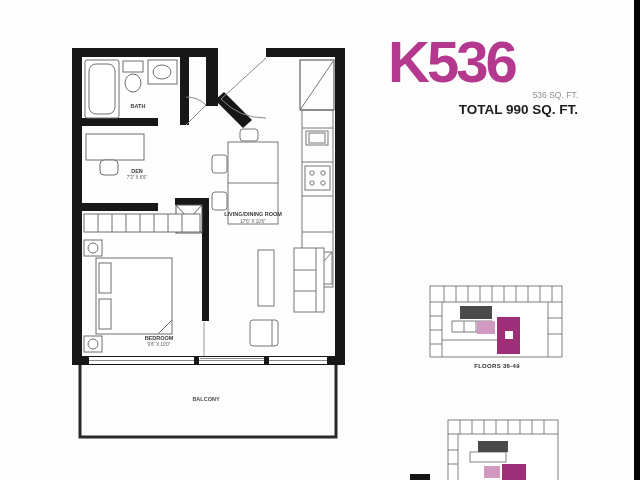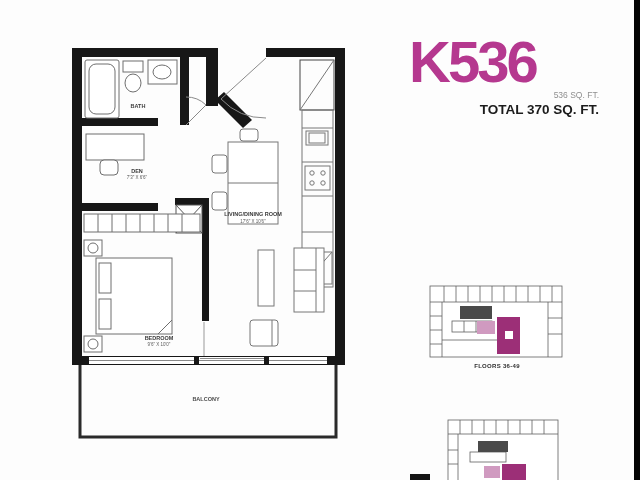--- a/index.html
+++ b/index.html
@@ -3,21 +3,21 @@
 <meta charset="utf-8">
 <style>
   html,body{margin:0;padding:0;background:#e9e9e9;}
   #stage{position:relative;width:640px;height:480px;background:#fdfdfd;overflow:hidden;
          font-family:"Liberation Sans",sans-serif;}
   svg{position:absolute;left:0;top:0;}
   .lbl{position:absolute;color:#3a3a3a;font-weight:bold;white-space:nowrap;
        transform:translateX(-50%);text-align:center;line-height:1.15;}
   .dims{position:absolute;color:#5a5a5a;font-weight:normal;white-space:nowrap;
         transform:translateX(-50%);text-align:center;}
-  #title-block{position:absolute;left:388px;top:34px;width:190px;margin-left:21px;}
+  #title-block{position:absolute;left:388px;top:34px;width:190px;}
   #unit-code{font-size:58px;font-weight:800;letter-spacing:-3px;line-height:0.95;
              color:#b5388f;text-align:left;}
   #unit-type{margin-top:4px;font-size:11.5px;font-weight:800;color:#b5388f;
              text-align:right;letter-spacing:.2px;}
   #area-int,#area-bal{font-size:8.5px;color:#8f8f8f;text-align:right;margin-top:1px;}
   #area-total{font-size:13.5px;font-weight:800;color:#1c1c1c;text-align:right;margin-top:2px;}
   #kp1-caption{position:absolute;left:497px;top:363px;transform:translateX(-50%);
                font-size:6px;font-weight:bold;color:#2e2e2e;letter-spacing:.3px;}
 </style>
 </head>
@@ -200,18 +200,18 @@
   <span class="dims" style="left:137px;top:175px;font-size:4.5px;">7'3" X 6'6"</span>
   <span class="lbl" style="left:253px;top:211px;font-size:5.5px;">LIVING/DINING ROOM</span>
   <span class="dims" style="left:253px;top:219px;font-size:4.5px;">17'6" X 10'6"</span>
   <span class="lbl" style="left:159px;top:335px;font-size:5.5px;">BEDROOM</span>
   <span class="dims" style="left:159px;top:342px;font-size:4.5px;">9'6" X 10'0"</span>
   <span class="lbl" style="left:206px;top:396px;font-size:5.5px;color:#4a4a4a;">BALCONY</span>
 
   <div id="title-block">
     <div id="unit-code">K536</div>
     <div id="area-int">536 SQ. FT.</div>
-    <div id="area-total">TOTAL 370 SQ. FT.</div>
+    <div id="area-total">TOTAL 990 SQ. FT.</div>
   </div>
 
   <span id="kp1-caption">FLOORS 36-49</span>
 
 </div>
 
 </body></html>

